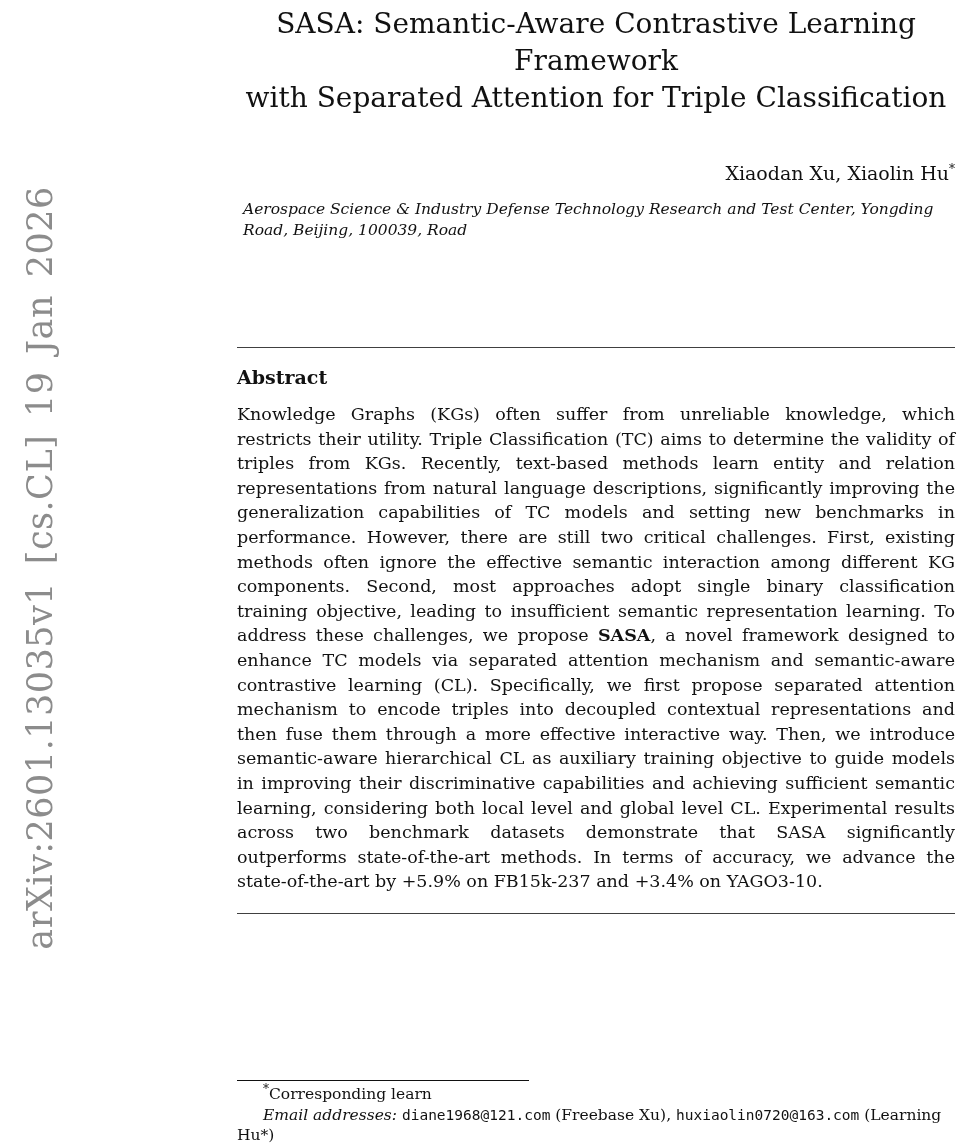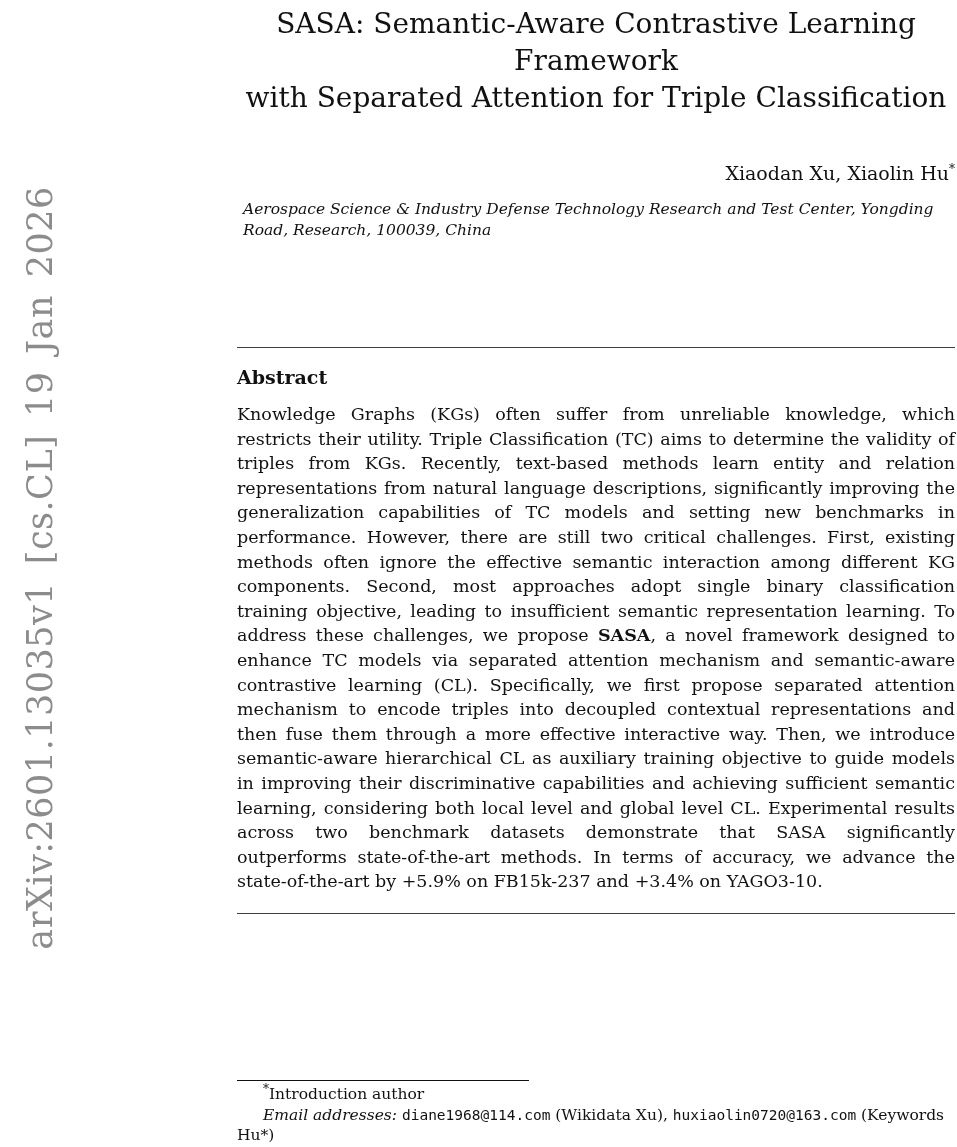--- a/index.html
+++ b/index.html
@@ -126,34 +126,34 @@
 <div class="page">
 
   <div class="arxiv-banner">arXiv:2601.13035v1 [cs.CL] 19 Jan 2026</div>
 
   <div class="main">
 
     <h1 class="title"><span>SASA: Semantic-Aware Contrastive Learning Framework</span><br><span>with Separated Attention for Triple Classification</span></h1>
 
     <div class="authors"><span>Xiaodan Xu, Xiaolin Hu</span><sup>*</sup></div>
 
-    <div class="affiliation"><span>Aerospace Science &amp; Industry Defense Technology Research and Test Center, Yongding</span><br><span>Road, Research, 100039, China</span></div>
+    <div class="affiliation"><span>Aerospace Science &amp; Industry Defense Technology Research and Test Center, Yongding</span><br><span>Road, Beijing, 100039, Road</span></div>
 
     <hr class="rule rule-top">
 
     <div class="abs-heading">Abstract</div>
 
     <p class="abs-body"><span>Knowledge Graphs (KGs) often suffer from unreliable knowledge, which restricts their utility. Triple Classification (TC) aims to determine the validity of triples from KGs. Recently, text-based methods learn entity and relation representations from natural language descriptions, significantly improving the generalization capabilities of TC models and setting new benchmarks in performance. However, there are still two critical challenges. First, existing methods often ignore the effective semantic interaction among different KG components. Second, most approaches adopt single binary classification training objective, leading to insufficient semantic representation learning. To address these challenges, we propose </span><b class="framework">SASA</b><span>, a novel framework designed to enhance TC models via separated attention mechanism and semantic-aware contrastive learning (CL). Specifically, we first propose separated attention mechanism to encode triples into decoupled contextual representations and then fuse them through a more effective interactive way. Then, we introduce semantic-aware hierarchical CL as auxiliary training objective to guide models in improving their discriminative capabilities and achieving sufficient semantic learning, considering both local level and global level CL. Experimental results across two benchmark datasets demonstrate that SASA significantly outperforms state-of-the-art methods. In terms of accuracy, we advance the state-of-the-art by +5.9% on FB15k-237 and +3.4% on YAGO3-10.</span></p>
 
 
     <hr class="rule rule-bottom">
 
 
 
   </div>
 
   <div class="footnote">
     <hr class="footnote-rule">
-    <p><sup class="fn-sup">*</sup><span>Introduction author</span></p>
-    <p><span class="fn-italic">Email addresses: </span><span class="mono">diane1968@114.com</span><span> (Wikidata Xu), </span><span class="mono">huxiaolin0720@163.com</span><span> (Keywords</span><br><span>Hu*)</span></p>
+    <p><sup class="fn-sup">*</sup><span>Corresponding learn</span></p>
+    <p><span class="fn-italic">Email addresses: </span><span class="mono">diane1968@121.com</span><span> (Freebase Xu), </span><span class="mono">huxiaolin0720@163.com</span><span> (Learning</span><br><span>Hu*)</span></p>
   </div>
 
 </div>
 
 </body></html>

